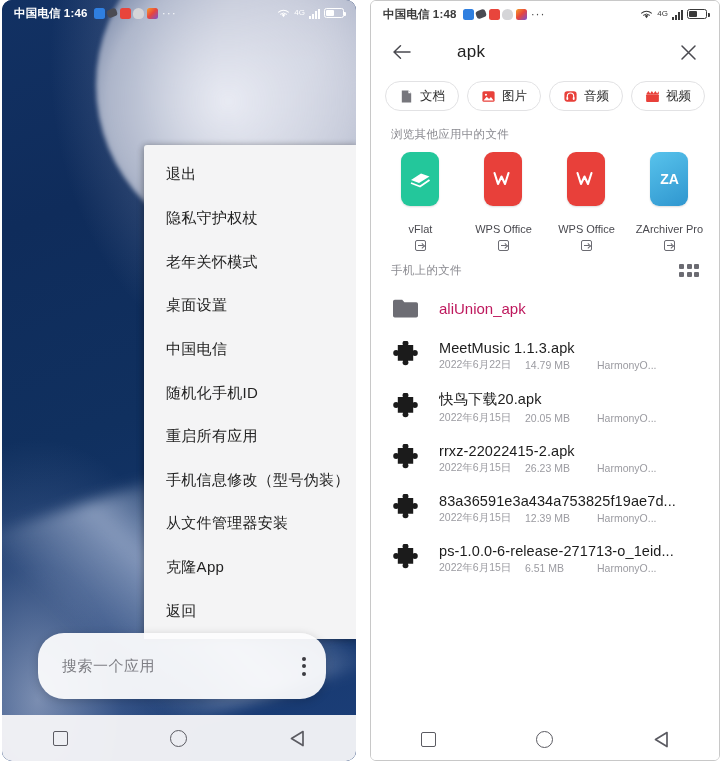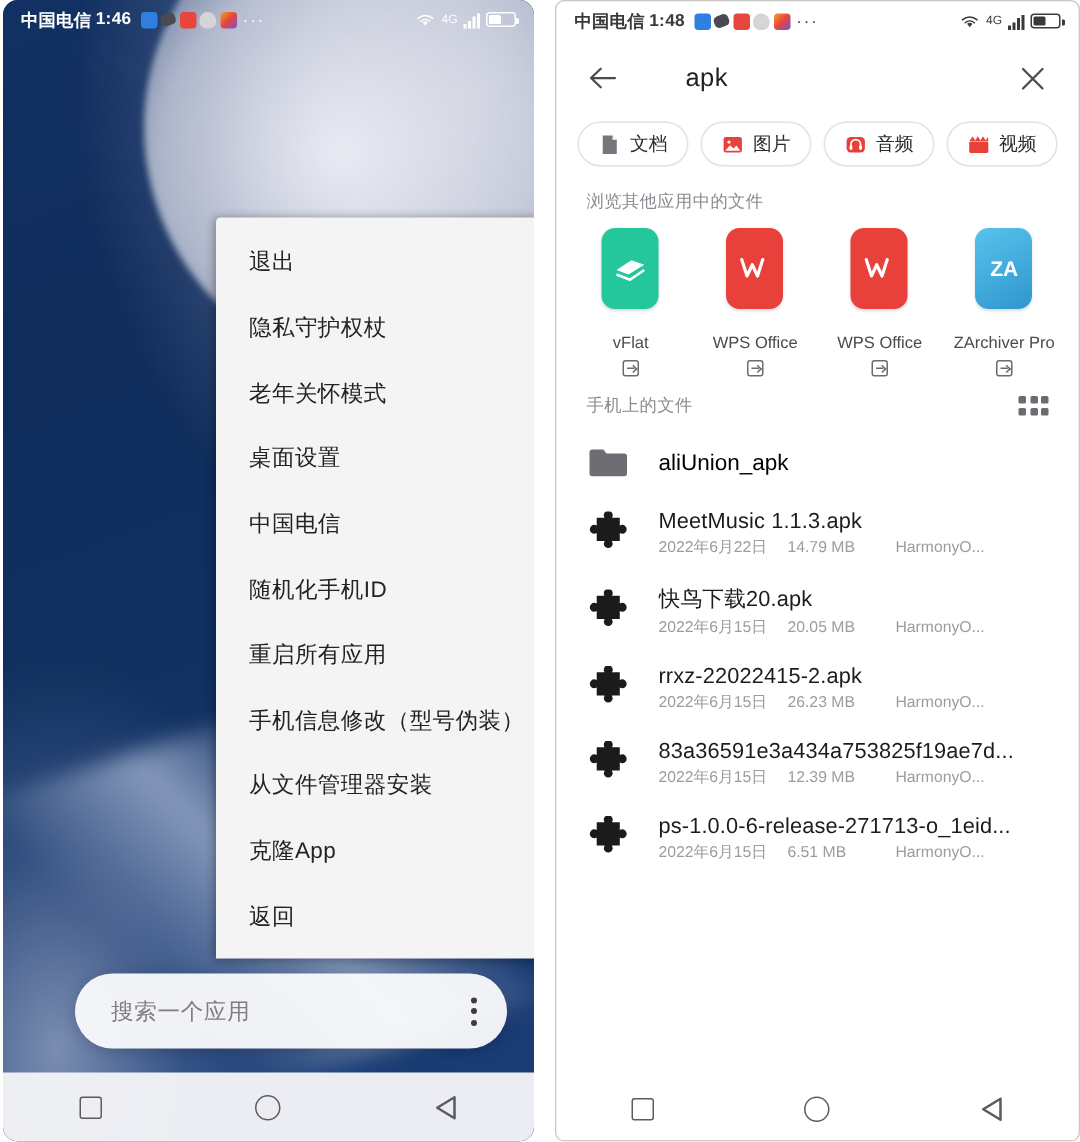--- a/index.html
+++ b/index.html
@@ -135,22 +135,22 @@
     padding-left: 22px;
     font-size: 15px;
     color: #232323;
     letter-spacing: .3px;
     cursor: pointer;
   }
 
   
   .search-pill {
     position: absolute;
-    left: 48px; bottom: 62px;
-    width: 288px; height: 50px;
+    left: 36px; bottom: 62px;
+    width: 288px; height: 66px;
     background: rgba(252,252,253,0.94);
     border-radius: 26px;
     display: flex; align-items: center;
     padding: 0 16px 0 24px;
     box-shadow: 0 2px 10px rgba(0,0,0,.18);
     z-index: 6;
   }
   .search-pill .ph { flex: 1; font-size: 15px; color: #7e7e84; letter-spacing: .5px; }
   .kebab { display: flex; flex-direction: column; gap: 3.5px; padding: 4px; cursor: pointer; }
   .kebab i { width: 4px; height: 4px; border-radius: 50%; background: #3c3c42; display: block; }
@@ -269,21 +269,21 @@
   .f-meta { flex: 1; min-width: 0; }
   .f-name {
     font-size: 14.5px; color: #1c1c1c;
     white-space: nowrap; overflow: hidden; text-overflow: ellipsis;
     letter-spacing: .1px;
   }
   .f-sub { display: flex; align-items: center; margin-top: 2px; font-size: 10.5px; color: #9b9ba1; }
   .f-date { width: 86px; flex-shrink: 0; }
   .f-size { width: 72px; flex-shrink: 0; }
   .f-os { flex: 1; white-space: nowrap; overflow: hidden; text-overflow: ellipsis; }
-  .folder-name { font-size: 15px; color: #000000; }
+  .folder-name { font-size: 15px; color: #be185d; }
 </style>
 </head>
 <body>
 
 <div class="stage">
 
   <div class="phone phone-left">
     <div class="wallpaper">
       <div class="wall-glow"></div>
       <div class="wall-streak"></div>

